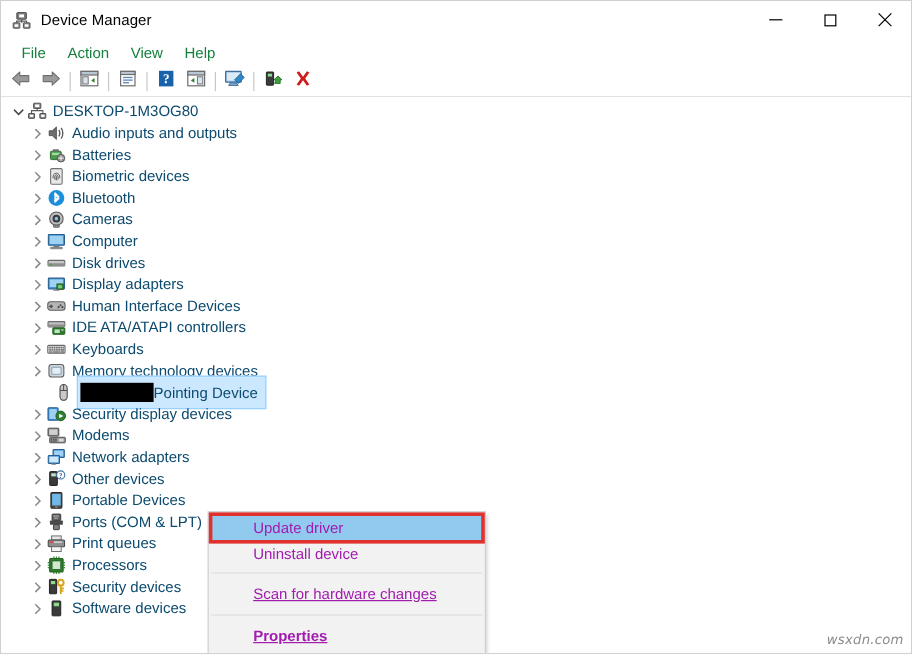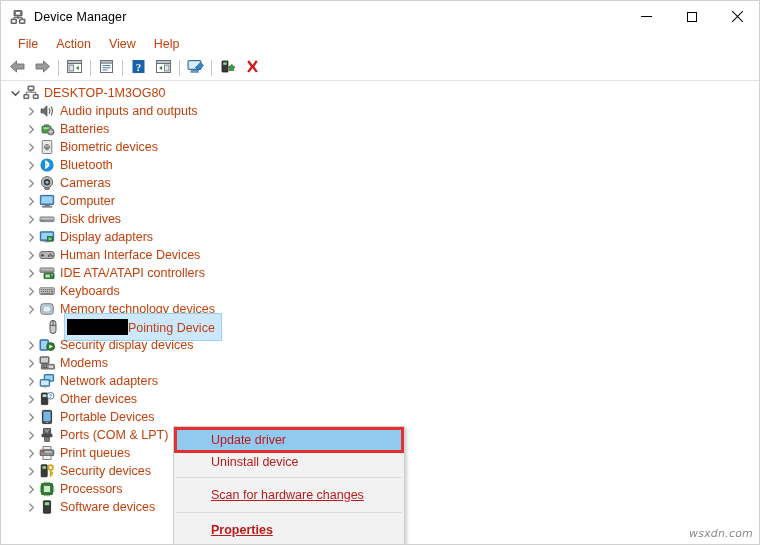--- a/index.html
+++ b/index.html
@@ -101,21 +101,21 @@
   .menubar {
     height: 24px;
     min-height: 24px;
     display: flex;
     align-items: center;
     padding-left: 8px;
     background: #ffffff;
   }
   .menu-item {
     font-size: 12.5px;
-    color: #c2410c;
+    color: #15803d;
     padding: 3px 9px 4px 9px;
     cursor: default;
     white-space: nowrap;
   }
 
   
   .toolbar {
     height: 24px;
     min-height: 24px;
     display: flex;
@@ -147,21 +147,21 @@
     background: #ffffff;
     position: relative;
     overflow: hidden;
     padding-top: 3px;
   }
   .row {
     height: 18px;
     display: flex;
     align-items: center;
     font-size: 12.5px;
-    color: #c2410c;
+    color: #0c4a6e;
     white-space: nowrap;
     cursor: default;
     position: relative;
   }
   .chev {
     width: 16px;
     height: 16px;
     flex: none;
     display: flex;
     align-items: center;
@@ -210,21 +210,21 @@
     z-index: 40;
     padding: 2px 0 2px 0;
     box-sizing: border-box;
   }
   .ctx-item {
     height: 22px;
     display: flex;
     align-items: center;
     padding-left: 37px;
     font-size: 12.5px;
-    color: #b91c1c;
+    color: #a21caf;
     cursor: default;
     position: relative;
     box-sizing: border-box;
   }
   .ctx-item.bold { font-weight: bold; }
   .ctx-item.tall { height: 26px; text-decoration: underline; }
   .ctx-sep {
     height: 1px;
     background: #dcdcdc;
     margin: 4px 2px 4px 2px;
@@ -782,37 +782,20 @@
     </div>
 
     <div class="row depth1">
       <span class="chev">
         <svg width="9" height="9" viewBox="0 0 9 9">
             <path d="M2.8 1 L6.3 4.5 L2.8 8" fill="none" stroke="#8a8a8a" stroke-width="1.3" stroke-linecap="round"></path>
           </svg>
       </span>
       <span class="row-icon">
         <svg width="16" height="16" viewBox="0 0 16 16">
-          <rect x="2.2" y="1.8" width="6" height="12" rx="0.6" fill="#3a3a3a" stroke="#1f1f1f" stroke-width="0.8"></rect>
-          <rect x="3.4" y="3.2" width="3.6" height="2.6" fill="#8fd98f"></rect>
-          <circle cx="11.6" cy="4.6" r="2.4" fill="none" stroke="#d8a520" stroke-width="1.7"></circle>
-          <path d="M11.6 6.8 V13.4 M11.6 9.4 H13.6 M11.6 11.4 H13.2" stroke="#d8a520" stroke-width="1.6" stroke-linecap="round"></path>
-        </svg>
-      </span>
-      <span class="row-label">Security devices</span>
-    </div>
-
-    <div class="row depth1">
-      <span class="chev">
-        <svg width="9" height="9" viewBox="0 0 9 9">
-            <path d="M2.8 1 L6.3 4.5 L2.8 8" fill="none" stroke="#8a8a8a" stroke-width="1.3" stroke-linecap="round"></path>
-          </svg>
-      </span>
-      <span class="row-icon">
-        <svg width="16" height="16" viewBox="0 0 16 16">
           <rect x="2.4" y="2.4" width="11.2" height="11.2" rx="0.8" fill="#2f7d2f" stroke="#1f5f1f" stroke-width="0.9"></rect>
           <rect x="4.4" y="4.4" width="7.2" height="7.2" rx="0.5" fill="#cfe8cf" stroke="#1f5f1f" stroke-width="0.7"></rect>
           <g fill="#2f7d2f">
             <rect x="5.4" y="0.8" width="1" height="1.6"></rect>
               <rect x="7.5" y="0.8" width="1" height="1.6"></rect>
             <rect x="9.6" y="0.8" width="1" height="1.6"></rect>
             <rect x="5.4" y="13.6" width="1" height="1.6"></rect>
               <rect x="7.5" y="13.6" width="1" height="1.6"></rect>
             <rect x="9.6" y="13.6" width="1" height="1.6"></rect>
             <rect x="0.8" y="5.4" width="1.6" height="1"></rect>
@@ -828,20 +811,37 @@
     </div>
 
     <div class="row depth1">
       <span class="chev">
         <svg width="9" height="9" viewBox="0 0 9 9">
             <path d="M2.8 1 L6.3 4.5 L2.8 8" fill="none" stroke="#8a8a8a" stroke-width="1.3" stroke-linecap="round"></path>
           </svg>
       </span>
       <span class="row-icon">
         <svg width="16" height="16" viewBox="0 0 16 16">
+          <rect x="2.2" y="1.8" width="6" height="12" rx="0.6" fill="#3a3a3a" stroke="#1f1f1f" stroke-width="0.8"></rect>
+          <rect x="3.4" y="3.2" width="3.6" height="2.6" fill="#8fd98f"></rect>
+          <circle cx="11.6" cy="4.6" r="2.4" fill="none" stroke="#d8a520" stroke-width="1.7"></circle>
+          <path d="M11.6 6.8 V13.4 M11.6 9.4 H13.6 M11.6 11.4 H13.2" stroke="#d8a520" stroke-width="1.6" stroke-linecap="round"></path>
+        </svg>
+      </span>
+      <span class="row-label">Security devices</span>
+    </div>
+
+    <div class="row depth1">
+      <span class="chev">
+        <svg width="9" height="9" viewBox="0 0 9 9">
+            <path d="M2.8 1 L6.3 4.5 L2.8 8" fill="none" stroke="#8a8a8a" stroke-width="1.3" stroke-linecap="round"></path>
+          </svg>
+      </span>
+      <span class="row-icon">
+        <svg width="16" height="16" viewBox="0 0 16 16">
           <rect x="4.4" y="1.8" width="7.2" height="12.4" rx="0.6" fill="#3a3a3a" stroke="#1f1f1f" stroke-width="0.8"></rect>
           <rect x="5.8" y="3.2" width="4.4" height="3" fill="#8fd98f"></rect>
         </svg>
       </span>
       <span class="row-label">Software devices</span>
     </div>
 
     <div class="ctx-menu">
       <div class="ctx-item highlighted">Update driver</div>
       <div class="ctx-item">Uninstall device</div>

